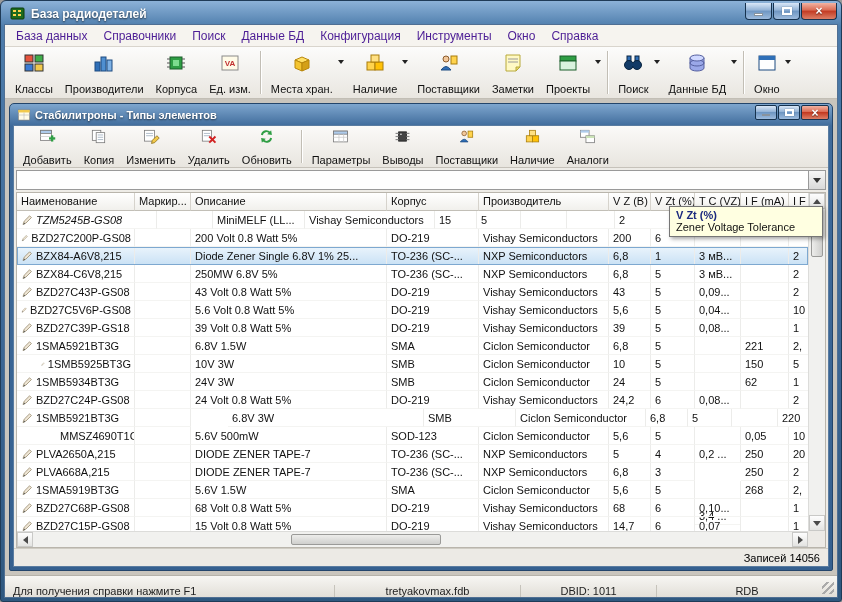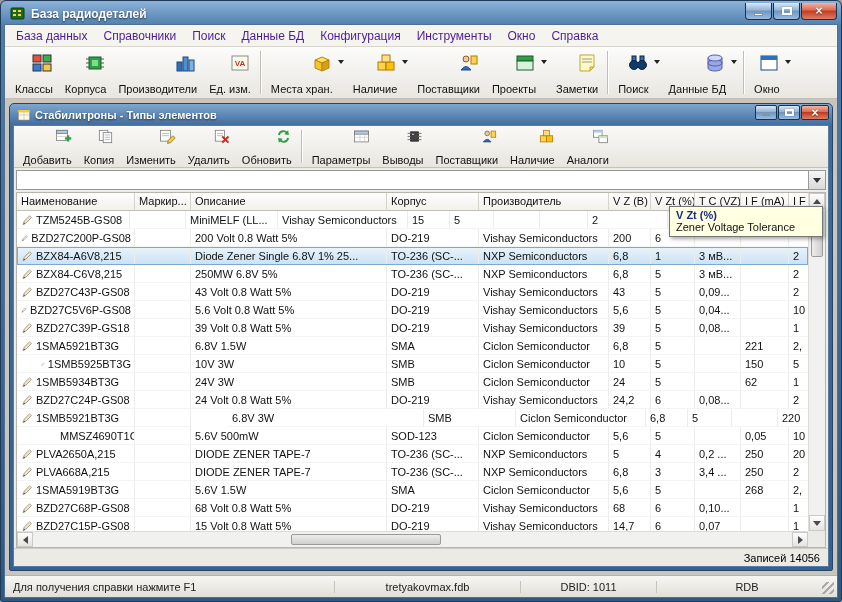--- a/index.html
+++ b/index.html
@@ -20,21 +20,21 @@
   .wbtn.close{width:36px;background:linear-gradient(#f3b3a2 0%,#da6a52 45%,#c23a22 50%,#dd7f66 100%)}
   .gmin{display:block;width:9px;height:3px;background:#fff;border:1px solid rgba(20,40,60,.5);margin-top:6px}
   .gmax{display:block;width:10px;height:8px;border:2px solid #fff;box-shadow:0 0 1px rgba(20,40,60,.6)}
   .gx{color:#fff;font-weight:bold;font-size:12px;line-height:1;text-shadow:0 1px 1px rgba(0,0,0,.5)}
   
   .client{flex:1;min-height:0;display:flex;flex-direction:column;background:#f1efe9;border:1px solid #4f6f93}
   .menubar{height:22px;flex:none;display:flex;align-items:center;background:#f6f4ef;border-bottom:1px solid #d9d5cd;padding:0 3px}
   .mitem{padding:3px 8px;font-size:12px;color:#4c1d95;cursor:default}
   .toolbar{height:52px;flex:none;display:flex;align-items:center;background:linear-gradient(#fcfcfb,#e9e6e0);
            border-bottom:1px solid #c2beb5;padding:0 4px}
-  .tbtn{position:relative;display:flex;flex-direction:column;align-items:flex-end;gap:9px;
+  .tbtn{position:relative;display:flex;flex-direction:column;align-items:center;gap:9px;
         padding:4px 6px 3px;min-width:36px;font-size:11px;color:#111;cursor:pointer;white-space:nowrap}
   .tbtn.dd{padding-right:14px}
   .ddarrow{position:absolute;right:3px;top:12px;width:0;height:0;
            border-left:3px solid transparent;border-right:3px solid transparent;border-top:4px solid #222}
   .tsep{align-self:stretch;width:0;border-left:1px solid #c2beb5;border-right:1px solid #fff;margin:4px 3px}
   
   .mdi{flex:1;min-height:0;background:#c9c5bd}
   .child{margin:4px;height:calc(100% - 8px);display:flex;flex-direction:column;
          background:linear-gradient(#7ea6ce,#3f6b9b 22px,#35608f);
          border:1px solid #23456b;border-radius:5px 5px 2px 2px;padding:0 3px 3px}
@@ -84,21 +84,21 @@
   .t-lf{width:0;height:0;border-top:4px solid transparent;border-bottom:4px solid transparent;border-right:5px solid #4a4a4a}
   .t-rt{width:0;height:0;border-top:4px solid transparent;border-bottom:4px solid transparent;border-left:5px solid #4a4a4a}
   
   .tooltip{position:absolute;top:13px;right:2px;width:154px;z-index:50;background:#ffffe1;border:1px solid #767676;
            padding:2px 6px 3px;font-size:11px;box-shadow:2px 2px 4px rgba(0,0,0,.35)}
   .tt-title{font-weight:bold;color:#1c2a7e}
   .tt-text{color:#111}
   
   .records{height:18px;flex:none;display:flex;justify-content:flex-end;align-items:center;
            padding:0 8px;font-size:11px;background:#eceae5;border-top:1px solid #cfccc4}
-  .statusbar{height:22px;flex:none;position:relative;display:flex;align-items:center;
+  .statusbar{height:22px;flex:none;position:relative;display:flex;align-items:flex-end;
              background:linear-gradient(#f7f6f3,#e2dfd8);border-top:1px solid #b5b2aa;font-size:11px;color:#222}
   .spanel{display:flex;align-items:center;padding:0 8px;border-right:1px solid #c6c3bb}
   .spanel:nth-child(1){flex:0 0 330px}
   .spanel:nth-child(2){flex:0 0 186px;justify-content:center}
   .spanel:nth-child(3){flex:0 0 136px;justify-content:center}
   .spanel:nth-child(4){flex:1;justify-content:center;border-right:none}
   .grip{position:absolute;right:3px;bottom:3px;width:12px;height:12px;
         background:repeating-linear-gradient(135deg,transparent 0 3px,#aaa 3px 5px)}
 </style>
 </head>
@@ -142,43 +142,43 @@
           <span class="ico i22"><svg viewBox="0 0 22 22" width="100%" height="100%">
               <rect x="2" y="3" width="8" height="7" fill="#e5533d" stroke="#333"></rect>
               <rect x="12" y="3" width="8" height="7" fill="#3fae49" stroke="#333"></rect>
               <rect x="2" y="12" width="8" height="7" fill="#3b7bd4" stroke="#333"></rect>
               <rect x="12" y="12" width="8" height="7" fill="#f2c94c" stroke="#333"></rect>
             </svg></span>
           <span class="tlabel">Классы</span>
         </div>
         <div class="tbtn">
           <span class="ico i22"><svg viewBox="0 0 22 22" width="100%" height="100%">
+              <rect x="2" y="10" width="5" height="9" fill="#2f6fb7" stroke="#1c4a80"></rect>
+              <rect x="8" y="5" width="5" height="14" fill="#4f8fd0" stroke="#1c4a80"></rect>
+              <rect x="14" y="8" width="5" height="11" fill="#7fb2e5" stroke="#1c4a80"></rect>
+            </svg></span>
+          <span class="tlabel">Производители</span>
+        </div>
+        <div class="tbtn">
+          <span class="ico i22"><svg viewBox="0 0 22 22" width="100%" height="100%">
               <rect x="5" y="5" width="12" height="12" fill="#2f9e44" stroke="#1b5e2a"></rect>
               <g stroke="#555">
                 <line x1="2" y1="7" x2="5" y2="7"></line>
                 <line x1="2" y1="11" x2="5" y2="11"></line>
                 <line x1="2" y1="15" x2="5" y2="15"></line>
                 <line x1="17" y1="7" x2="20" y2="7"></line>
                 <line x1="17" y1="11" x2="20" y2="11"></line>
                 <line x1="17" y1="15" x2="20" y2="15"></line>
               </g>
               <rect x="8" y="8" width="6" height="6" fill="#7ddc8e"></rect>
             </svg></span>
           <span class="tlabel">Корпуса</span>
         </div>
         <div class="tbtn">
           <span class="ico i22"><svg viewBox="0 0 22 22" width="100%" height="100%">
-              <rect x="2" y="10" width="5" height="9" fill="#2f6fb7" stroke="#1c4a80"></rect>
-              <rect x="8" y="5" width="5" height="14" fill="#4f8fd0" stroke="#1c4a80"></rect>
-              <rect x="14" y="8" width="5" height="11" fill="#7fb2e5" stroke="#1c4a80"></rect>
-            </svg></span>
-          <span class="tlabel">Производители</span>
-        </div>
-        <div class="tbtn">
-          <span class="ico i22"><svg viewBox="0 0 22 22" width="100%" height="100%">
               <rect x="3" y="4" width="16" height="14" fill="#fffbe8" stroke="#8a8a8a"></rect>
               <text x="11" y="14" font-size="8" text-anchor="middle" fill="#c03030" font-family="sans-serif" font-weight="bold">VA</text>
             </svg></span>
           <span class="tlabel">Ед. изм.</span>
         </div>
         <div class="tsep"></div>
         <div class="tbtn dd">
           <span class="ico i22"><svg viewBox="0 0 22 22" width="100%" height="100%">
               <polygon points="4,8 11,5 18,8 11,11" fill="#ffe066" stroke="#b8860b"></polygon>
               <polygon points="4,8 11,11 11,19 4,16" fill="#f4c430" stroke="#b8860b"></polygon>
@@ -196,37 +196,37 @@
           <span class="tlabel">Наличие</span>
           <span class="ddarrow"></span>
         </div>
         <div class="tbtn">
           <span class="ico i22"><svg viewBox="0 0 22 22" width="100%" height="100%">
               <circle cx="8" cy="7" r="3" fill="#f2c89b" stroke="#8a5a2b"></circle>
               <path d="M3 18 q5 -7 10 0 z" fill="#2f6fb7" stroke="#1c4a80"></path>
               <rect x="13" y="4" width="6" height="8" fill="#ffd34d" stroke="#a97d0b"></rect>
             </svg></span>
           <span class="tlabel">Поставщики</span>
-        </div>
-        <div class="tbtn dd">
-          <span class="ico i22"><svg viewBox="0 0 22 22" width="100%" height="100%">
-              <rect x="3" y="4" width="16" height="5" fill="#2f9e44" stroke="#1b5e2a"></rect>
-              <rect x="3" y="9" width="16" height="9" fill="#d9f2de" stroke="#1b5e2a"></rect>
-            </svg></span>
-          <span class="tlabel">Проекты</span>
-          <span class="ddarrow"></span>
         </div>
         <div class="tbtn">
           <span class="ico i22"><svg viewBox="0 0 22 22" width="100%" height="100%">
               <path d="M4 3 h14 v12 l-4 4 H4 z" fill="#fff9c4" stroke="#b8a93a"></path>
               <path d="M18 15 l-4 0 0 4 z" fill="#e6d96a" stroke="#b8a93a"></path>
               <line x1="6" y1="7" x2="16" y2="7" stroke="#999"></line>
               <line x1="6" y1="10" x2="16" y2="10" stroke="#999"></line>
             </svg></span>
           <span class="tlabel">Заметки</span>
+        </div>
+        <div class="tbtn dd">
+          <span class="ico i22"><svg viewBox="0 0 22 22" width="100%" height="100%">
+              <rect x="3" y="4" width="16" height="5" fill="#2f9e44" stroke="#1b5e2a"></rect>
+              <rect x="3" y="9" width="16" height="9" fill="#d9f2de" stroke="#1b5e2a"></rect>
+            </svg></span>
+          <span class="tlabel">Проекты</span>
+          <span class="ddarrow"></span>
         </div>
         <div class="tsep"></div>
         <div class="tbtn dd">
           <span class="ico i22"><svg viewBox="0 0 22 22" width="100%" height="100%">
               <rect x="5" y="4" width="4" height="5" fill="#2f6fb7" stroke="#0a2540"></rect>
               <rect x="13" y="4" width="4" height="5" fill="#2f6fb7" stroke="#0a2540"></rect>
               <circle cx="7" cy="13" r="4.5" fill="#123a66" stroke="#0a2540"></circle>
               <circle cx="15" cy="13" r="4.5" fill="#123a66" stroke="#0a2540"></circle>
               <rect x="9" y="11" width="4" height="3" fill="#123a66"></rect>
             </svg></span>
@@ -392,21 +392,21 @@
                   <div class="hcell" style="width: 92px;">Корпус</div>
                   <div class="hcell" style="width: 130px;">Производитель</div>
                   <div class="hcell" style="width: 42px;">V Z (B)</div>
                   <div class="hcell" style="width: 44px;">V Zt (%)</div>
                   <div class="hcell" style="width: 46px;">T C (VZ)</div>
                   <div class="hcell" style="width: 48px;">I F (mA)</div>
                   <div class="hcell" style="width: 80px;">I F</div>
                 </div>
               <div class="tbody">
                   <div class="trow">
-                    <div class="tcell namecell" style="width: 113px;">
+                    <div class="tcell namecell" style="width: 140px; font-style: italic;">
                       <span class="ico i12"><svg viewBox="0 0 12 12" width="100%" height="100%">
                           <path d="M2 10.5 L3.2 7.2 8.6 1.8 10.4 3.6 5 9 z" fill="#efe6d6" stroke="#8a7b5a" stroke-width="0.7"></path>
                           <path d="M2 10.5 L4 10 3.6 8.6 z" fill="#555"></path>
                         </svg></span>
                       <span>TZM5245B-GS08</span>
                     </div>
                     <div class="tcell" style="width: 56px;"></div>
                     <div class="tcell" style="width: 92px;">MiniMELF (LL...</div>
                     <div class="tcell" style="width: 130px;">Vishay Semiconductors</div>
                     <div class="tcell" style="width: 42px;">15</div>
@@ -656,21 +656,21 @@
                           <path d="M2 10.5 L4 10 3.6 8.6 z" fill="#555"></path>
                         </svg></span>
                       <span>PLVA668A,215</span>
                     </div>
                     <div class="tcell" style="width: 56px;"></div>
                     <div class="tcell" style="width: 196px;">DIODE ZENER TAPE-7</div>
                     <div class="tcell" style="width: 92px;">TO-236 (SC-...</div>
                     <div class="tcell" style="width: 130px;">NXP Semiconductors</div>
                     <div class="tcell" style="width: 42px;">6,8</div>
                     <div class="tcell" style="width: 44px;">3</div>
-                    <div class="tcell" style="width: 46px;">3,4 ...</div>
+                    <div class="tcell" style="width: 46px; margin-top: 44px;">3,4 ...</div>
                     <div class="tcell" style="width: 48px;">250</div>
                     <div class="tcell" style="width: 80px;">2</div>
                   </div>
                   <div class="trow">
                     <div class="tcell namecell" style="width: 118px;">
                       <span class="ico i12"><svg viewBox="0 0 12 12" width="100%" height="100%">
                           <path d="M2 10.5 L3.2 7.2 8.6 1.8 10.4 3.6 5 9 z" fill="#efe6d6" stroke="#8a7b5a" stroke-width="0.7"></path>
                           <path d="M2 10.5 L4 10 3.6 8.6 z" fill="#555"></path>
                         </svg></span>
                       <span>1SMA5919BT3G</span>

